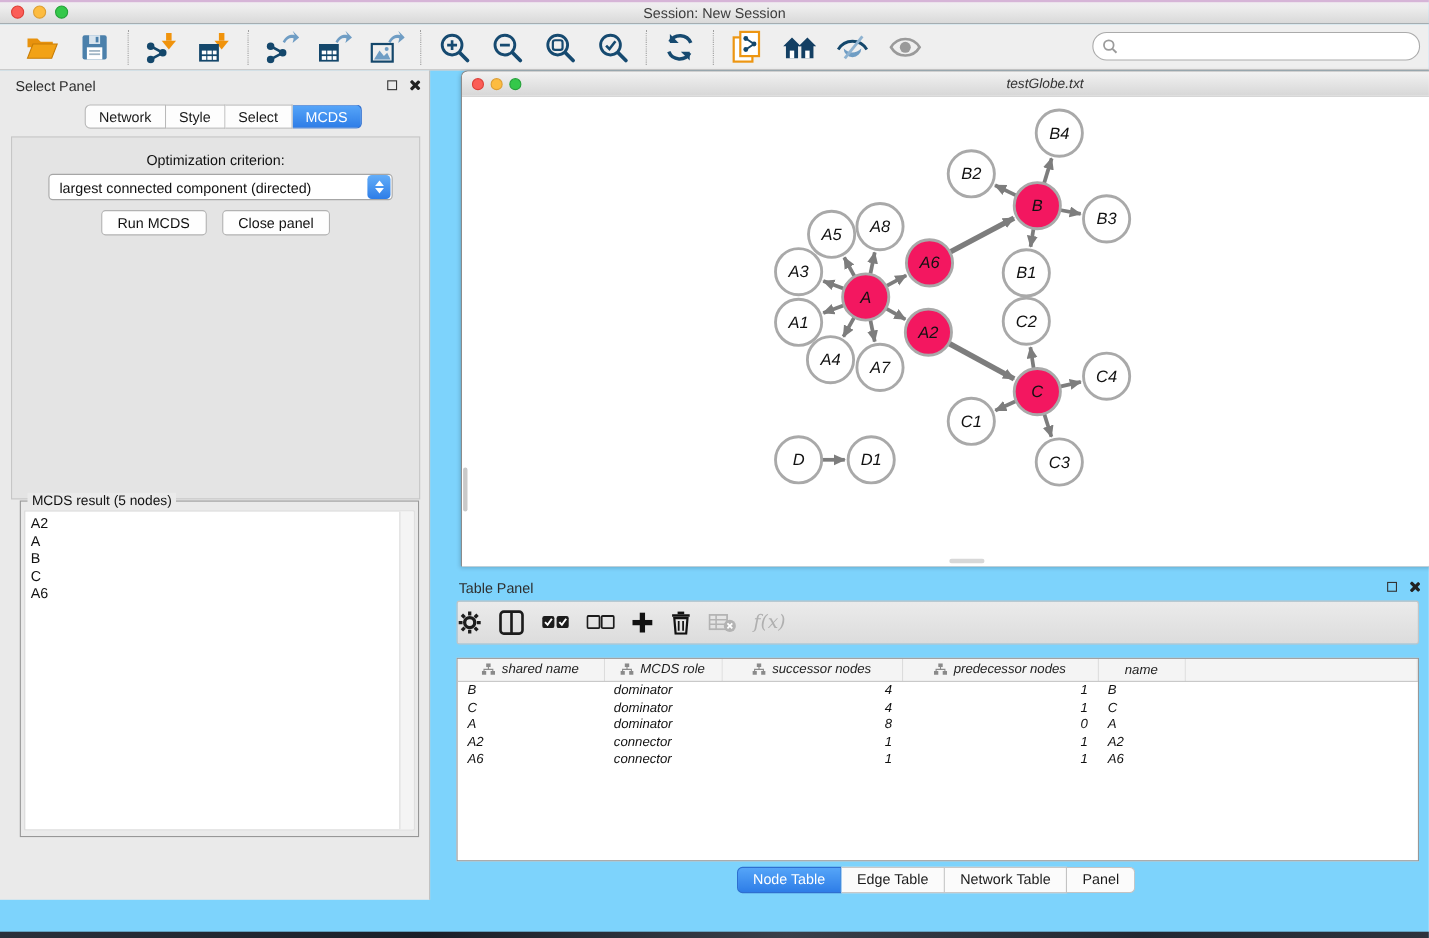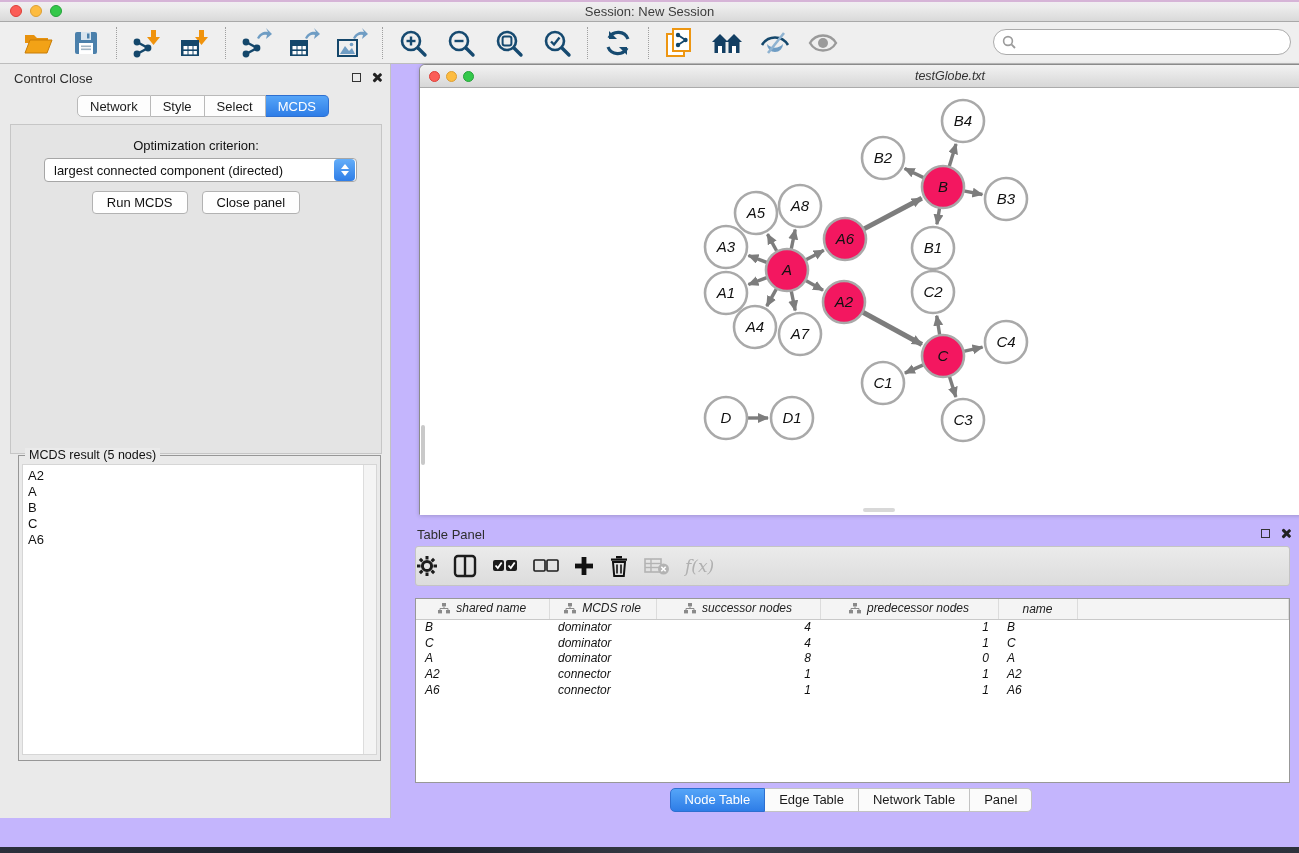--- a/index.html
+++ b/index.html
@@ -1,17 +1,17 @@
 <!DOCTYPE html>
 <html><head>
 <meta charset="utf-8">
 <style>
   * { margin:0; padding:0; box-sizing:border-box; }
   html,body { width:1299px; height:853px; overflow:hidden; font-family:"Liberation Sans",sans-serif; }
-  .app { position:relative; width:1299px; height:853px; background:#c4b5fd; }
+  .app { position:relative; width:1299px; height:853px; background:#7dd3fc; }
 
   
   .titlebar { position:absolute; left:0; top:0; width:100%; height:22px;
     background:linear-gradient(#f2eef3 0%, #ececec 35%, #d9d9d9 100%);
     border-bottom:1px solid #a9a9a9; }
   .titlebar .purple-strip { position:absolute; top:0; left:0; width:100%; height:2px; background:#d6b4d7; }
   .titlebar .title { position:absolute; width:100%; text-align:center; top:4px; font-size:13px; color:#3c3c3c; }
   .lights { position:absolute; left:10px; top:5px; display:flex; gap:8px; }
   .light { width:12px; height:12px; border-radius:50%; }
   .light.red    { background:#fb5d57; border:1px solid #dd3f38; }
@@ -287,21 +287,21 @@
     <div class="search-field">
       <svg width="14" height="14" viewBox="0 0 14 14">
           <circle cx="6" cy="6" r="4.4" fill="none" stroke="#9b9b9b" stroke-width="1.6"></circle>
           <line x1="9.4" y1="9.4" x2="13" y2="13" stroke="#9b9b9b" stroke-width="1.8"></line>
         </svg>
       <input type="text" placeholder="" style="">
     </div>
   </div>
 
   <div class="control-panel">
-    <div class="panel-header">Control Close</div>
+    <div class="panel-header">Select Panel</div>
     <div class="panel-icons">
       <span class="sq-icon"></span>
       <span class="x-icon"></span>
     </div>
     <div class="cp-tabs">
       <span class="cp-tab">Network</span>
       <span class="cp-tab">Style</span>
       <span class="cp-tab">Select</span>
       <span class="cp-tab selected">MCDS</span>
     </div>

